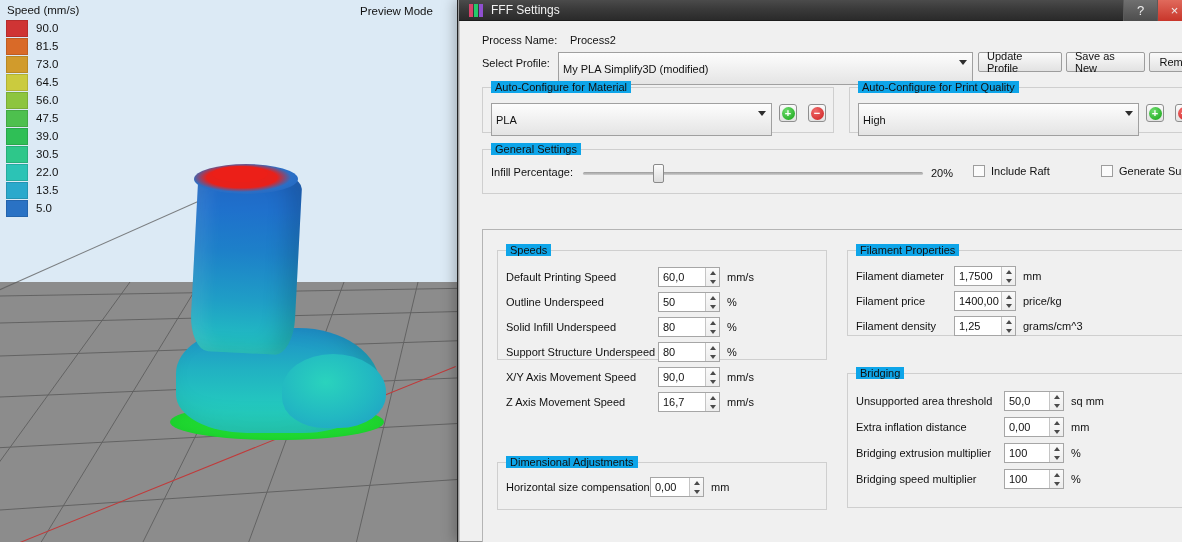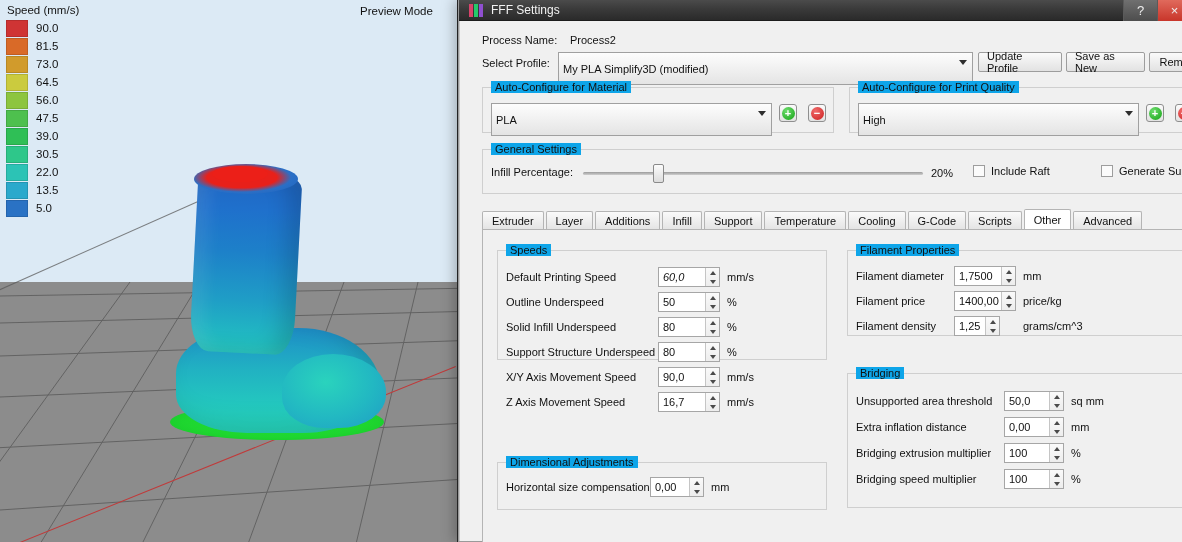--- a/index.html
+++ b/index.html
@@ -340,40 +340,27 @@
             <span class="cbx"></span>
             <span class="lbl">Include Raft</span>
           </div>
           <div style="position:absolute; left:618px; top:15px; display:flex; align-items:center; gap:6px;">
             <span class="cbx"></span>
             <span class="lbl">Generate Support</span>
           </div>
         </div>
 
         <div style="position:absolute; left:12px; top:180px; width:729px; height:320px;">
-          <div id="tabstrip">
-              <div class="tab">Extruder</div>
-              <div class="tab">Layer</div>
-              <div class="tab">Additions</div>
-              <div class="tab">Infill</div>
-              <div class="tab">Support</div>
-              <div class="tab">Temperature</div>
-              <div class="tab">Cooling</div>
-              <div class="tab">G-Code</div>
-              <div class="tab">Scripts</div>
-              <div class="tab active">Other</div>
-              <div class="tab">Advanced</div>
-            </div>
           <div id="tabpanel" style="width:729px; height:320px; border-right:none;">
 
             <div class="group" style="left:14px; top:20px; width:330px; height:110px;">
               <div class="grouptitle">Speeds</div>
               <div id="speedsRows" style="position:relative;">
                   <div class="fieldlbl" style="left: 8px; top: 20px;">Default Printing Speed</div>
-                  <div class="spin" style="left: 160px; top: 16px; width: 62px; font-style: italic;">
+                  <div class="spin" style="left: 160px; top: 16px; width: 62px;">
                     <div class="val">60,0</div>
                     <div class="btns">
                       <div>
                         <span class="up"></span>
                       </div>
                       <div>
                         <span class="dn"></span>
                       </div>
                     </div>
                   </div>
@@ -488,21 +475,21 @@
                       <div>
                         <span class="up"></span>
                       </div>
                       <div>
                         <span class="dn"></span>
                       </div>
                     </div>
                   </div>
                   <div class="unit" style="left: 175px; top: 44px;">price/kg</div>
                   <div class="fieldlbl" style="left: 8px; top: 69px;">Filament density</div>
-                  <div class="spin" style="left: 106px; top: 65px; width: 46px;">
+                  <div class="spin" style="left: 106px; top: 65px; width: 62px;">
                     <div class="val">1,25</div>
                     <div class="btns">
                       <div>
                         <span class="up"></span>
                       </div>
                       <div>
                         <span class="dn"></span>
                       </div>
                     </div>
                   </div>

